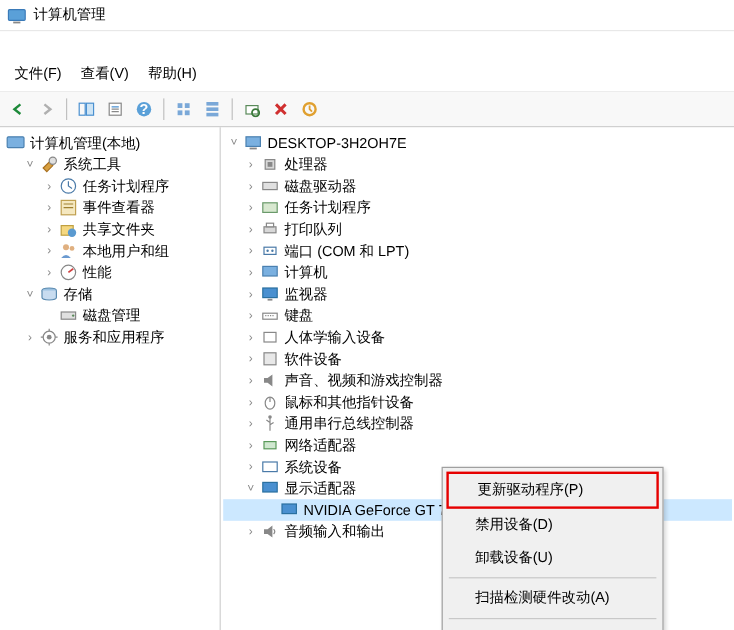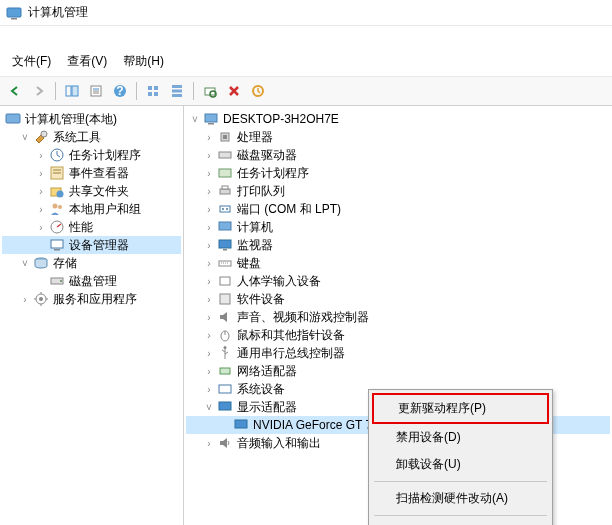--- a/index.html
+++ b/index.html
@@ -183,30 +183,20 @@
     <div class="tree-row indent-2">
       <span class="expander">›</span>
       <span class="node-icon">
           <svg width="16" height="16">
             <circle cx="8" cy="8" r="6" fill="#fff" stroke="#888"></circle>
             <path d="M8 8 L12 5" stroke="#d04040" stroke-width="1.5"></path>
           </svg>
         </span>
       <span class="node-label">性能</span>
     </div>
-    <div class="tree-row indent-2 selected">
-      <span class="expander empty">›</span>
-      <span class="node-icon">
-          <svg width="16" height="16">
-            <rect x="2" y="3" width="12" height="8" fill="#fff" stroke="#4a7aa8"></rect>
-            <rect x="5" y="12" width="6" height="1.5" fill="#888"></rect>
-          </svg>
-        </span>
-      <span class="node-label">设备管理器</span>
-    </div>
     <div class="tree-row indent-1">
       <span class="expander">˅</span>
       <span class="node-icon">
           <svg width="16" height="16">
             <ellipse cx="8" cy="5" rx="6" ry="2" fill="#9ac0e0" stroke="#5a8ab0"></ellipse>
             <path d="M2 5 L2 11 A6 2 0 0 0 14 11 L14 5" fill="#c8dcf0" stroke="#5a8ab0"></path>
           </svg>
         </span>
       <span class="node-label">存储</span>
     </div>

